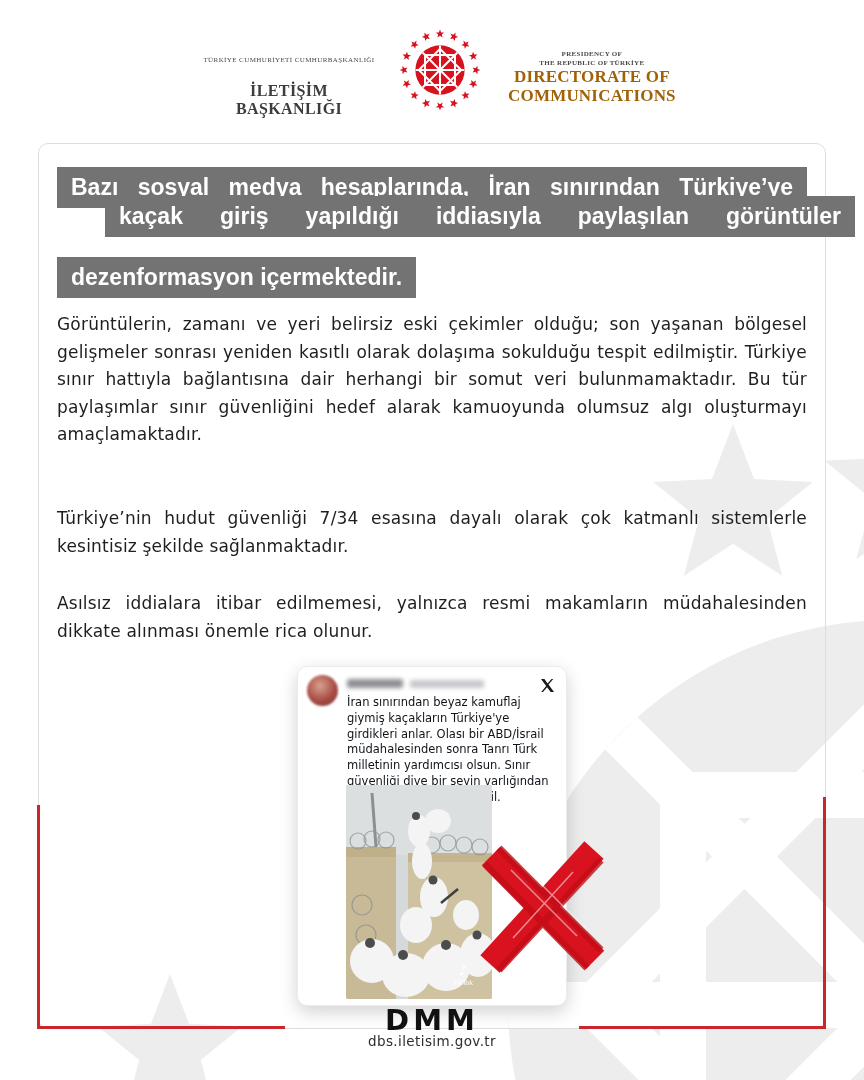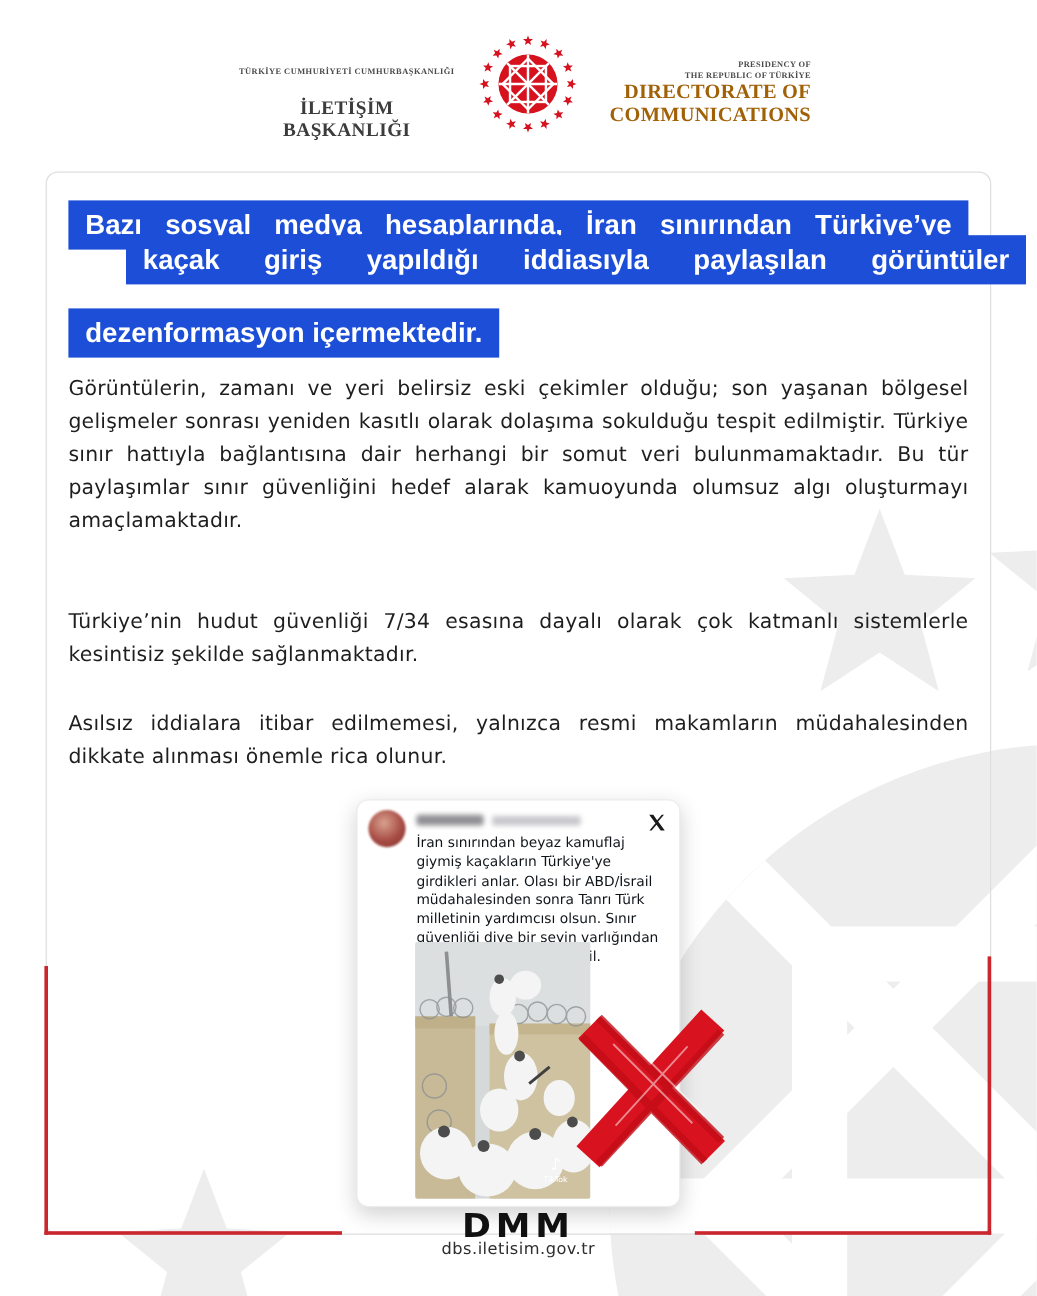--- a/index.html
+++ b/index.html
@@ -6,42 +6,42 @@
   .page{position:relative;width:864px;height:1080px;overflow:hidden;
         font-family:"DejaVu Sans",sans-serif;background:#ffffff;}
   svg{display:block;}
 
   
   .watermark{position:absolute;left:0;top:0;width:864px;height:1080px;z-index:0;}
 
   
   .org-left{position:absolute;left:196px;top:56px;width:186px;text-align:center;z-index:2;}
   .org-left .small{font-family:"Liberation Serif",serif;font-size:7px;letter-spacing:.4px;
-                   color:#4a4a4a;font-weight:bold;}
+                   color:#4a4a4a;font-weight:normal;}
   .org-left .large{font-family:"Liberation Serif",serif;font-size:16px;font-weight:bold;
                    color:#3c3c3c;letter-spacing:.4px;margin-top:18px;}
   .emblem{position:absolute;left:396px;top:26px;z-index:2;}
-  .org-right{position:absolute;left:508px;top:50px;z-index:2;text-align:right;}
+  .org-right{position:absolute;left:508px;top:50px;z-index:2;text-align:center;}
   .org-right .small{font-family:"Liberation Serif",serif;font-size:7px;font-weight:bold;
                     color:#4a4a4a;letter-spacing:.3px;line-height:8.5px;}
   .org-right .large{font-family:"Liberation Serif",serif;font-size:17px;font-weight:bold;
                     color:#a16207;line-height:18px;letter-spacing:.2px;margin-top:1px;}
 
   
   .card{position:absolute;left:38px;top:143px;width:788px;height:886px;
         border:1.5px solid #dedede;border-radius:10px;box-sizing:border-box;
         background:transparent;z-index:1;}
   .redline{position:absolute;background:#c9262e;z-index:3;}
   .rl-left{left:37px;top:805px;width:3px;height:224px;}
   .rl-right{left:823px;top:797px;width:3px;height:232px;}
   .rl-bottom-l{left:37px;top:1026px;width:248px;height:3px;}
   .rl-bottom-r{left:579px;top:1026px;width:247px;height:3px;}
 
   
-  .bar{position:absolute;left:57px;height:41px;background:#1d4ed8;z-index:2;
+  .bar{position:absolute;left:57px;height:41px;background:#737373;z-index:2;
        color:#ffffff;font-weight:bold;font-family:"Liberation Sans",sans-serif;
        font-size:23px;line-height:41px;box-sizing:border-box;padding:0 14px;}
   .bar-full{width:750px;}
   .bar-full span{display:block;text-align:justify;text-align-last:justify;}
   .bar1{top:167px;}
   .bar2{top:196px;margin-left:48px;}
   .bar3{top:257px;display:inline-block;white-space:nowrap;}
 
   
   .para{position:absolute;left:57px;width:750px;margin:0;z-index:2;

